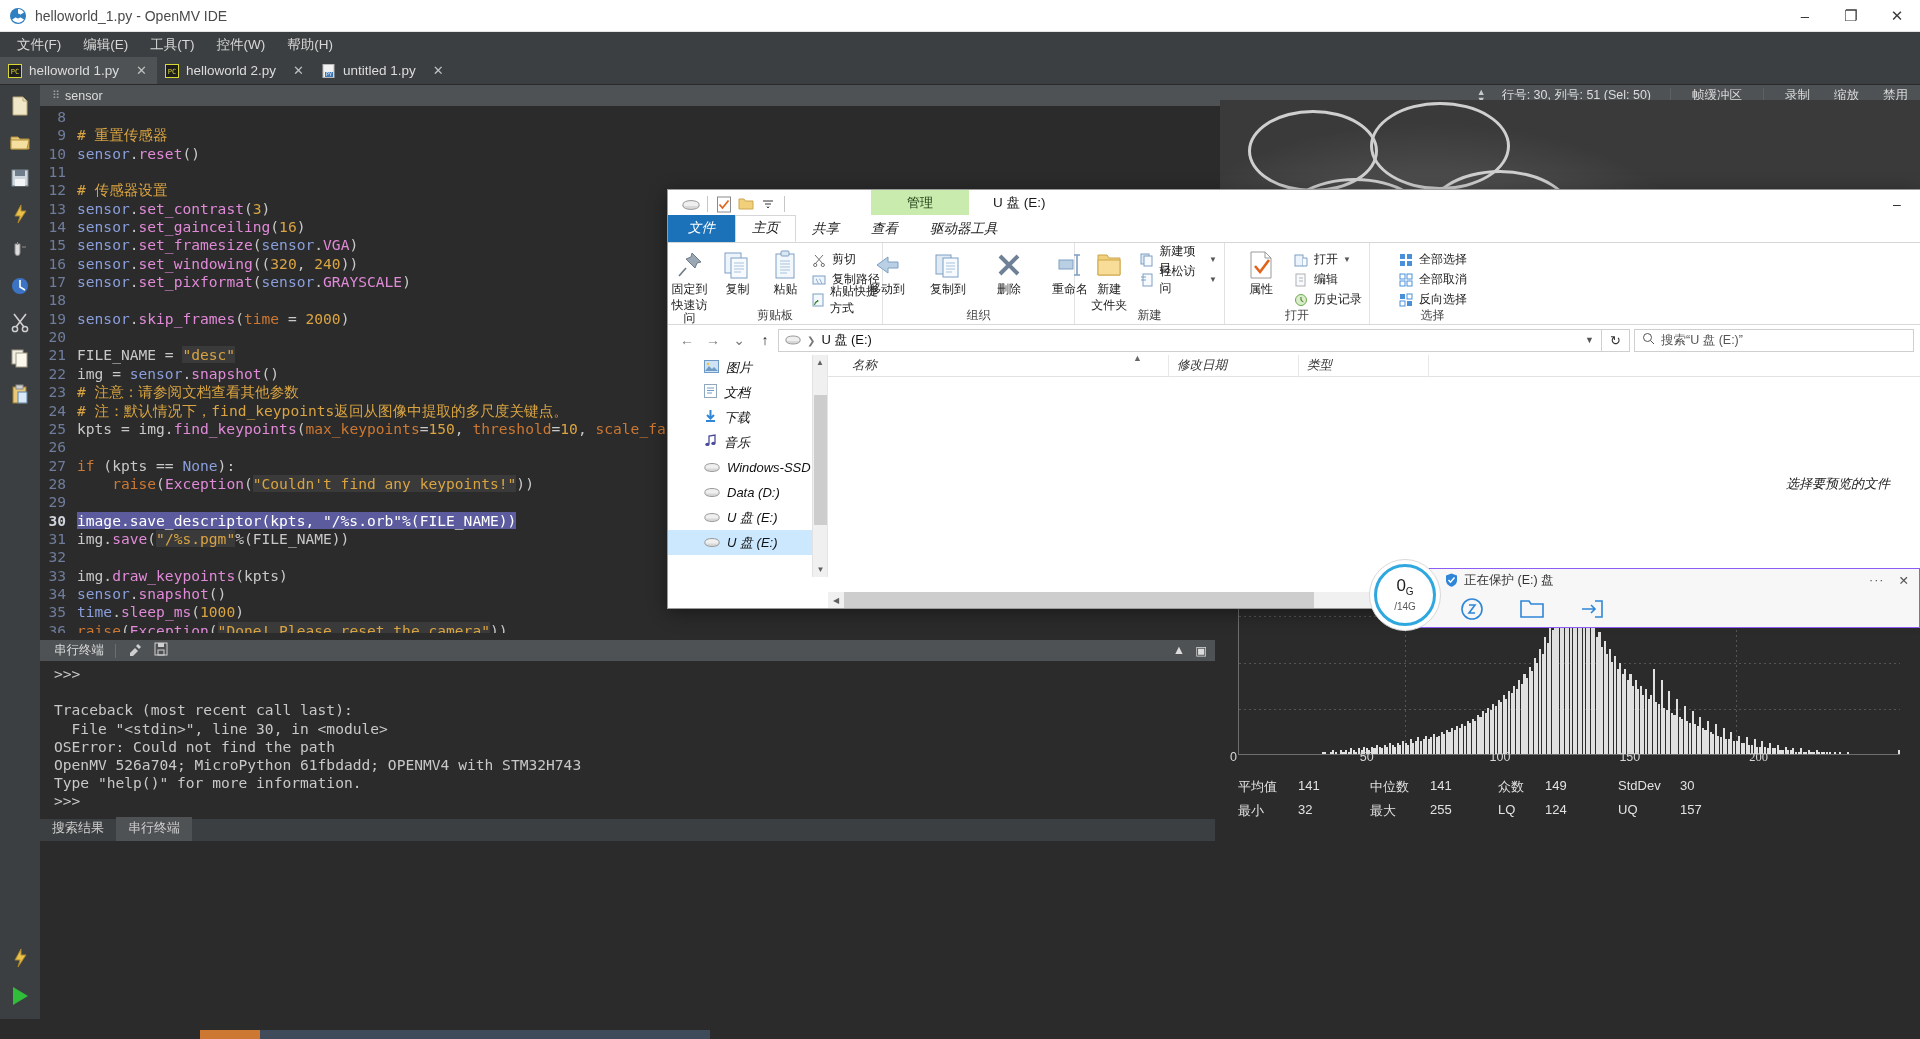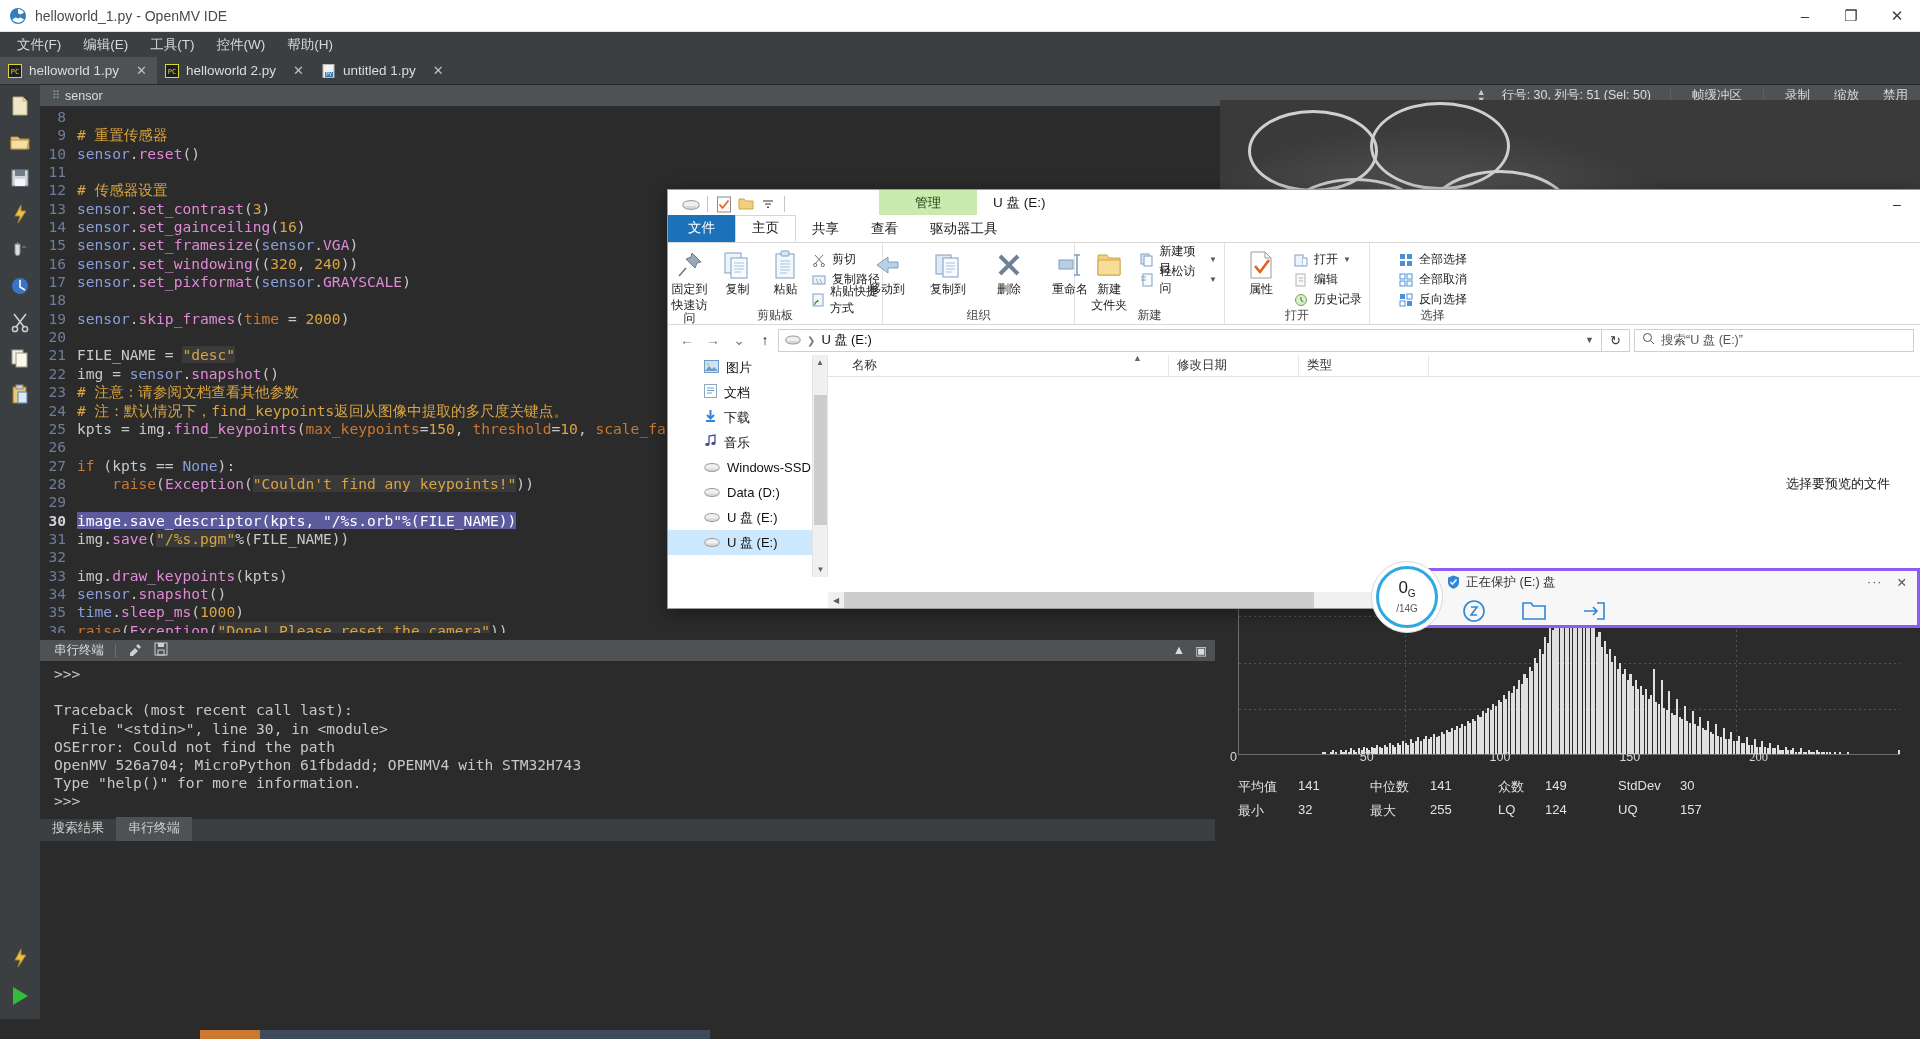--- a/index.html
+++ b/index.html
@@ -136,30 +136,30 @@
      display:flex; }
   .statline .cell { position:absolute; }
 
   
   .explorer { position:absolute; left:668px; top:190px; width:1252px; height:418px;
      background:#ffffff; box-shadow:0 0 0 1px #9a9a9a, 0 4px 18px rgba(0,0,0,.45); }
   .ex-title { height:28px; display:flex; align-items:center; background:#ffffff; }
   .ex-qat { display:flex; align-items:center; gap:0px; padding-left:12px; }
   .ex-qat .qi { width:22px; height:22px; display:flex; align-items:center; justify-content:center; }
   .ex-qat .bar { width:1px; height:16px; background:#c6c6c6; margin:0 5px; }
-  .ex-ctxtab { position:absolute; left:211px; top:0px; width:98px; height:25px;
+  .ex-ctxtab { position:absolute; left:203px; top:0px; width:98px; height:25px;
      background:#c9ecae; color:#1b3a12; font-size:13px; display:flex;
      align-items:center; justify-content:center; }
   .ex-titletext { position:absolute; left:325px; top:4px; font-size:13.5px; color:#1a1a1a; }
   .ex-wbtns { margin-left:auto; display:flex; }
   .ex-wbtn { width:46px; height:28px; display:flex; align-items:center; justify-content:center;
      color:#333; font-size:14px; }
 
   .ex-tabs { height:25px; display:flex; align-items:flex-end; position:relative;
-     border-bottom:1px solid #d6d6d6; background:#fff; }
+     border-bottom:1px solid #d6d6d6; background:#fff;font-style:italic; }
   .ex-tab { font-size:13.5px; padding:3px 16px 4px; color:#1a1a1a; }
   .ex-tab.file { background:#1b72b8; color:#fff; padding:4px 20px 5px; }
   .ex-tab.sel { background:#fff; border:1px solid #d6d6d6; border-bottom:1px solid #fff;
      position:relative; z-index:2; }
   .ex-tab.ctx { color:#1a1a1a; }
 
   .ribbon { height:82px; background:#fff; border-bottom:1px solid #d9d9d9;
      display:flex; position:relative; }
   .rgroup { display:flex; flex-direction:column; align-items:center;
      border-right:1px solid #e2e2e2; padding:3px 7px 0; position:relative; }
@@ -182,21 +182,21 @@
   .addrbox { flex:1; height:23px; border:1px solid #cfcfcf; display:flex; align-items:center;
      font-size:13px; color:#111; padding-left:6px; gap:6px; background:#fff; }
   .addrbox .chev { color:#777; font-size:10px; }
   .addrbox .dd { margin-left:auto; padding:0 7px; color:#555; font-size:9px; }
   .refreshbtn { width:28px; height:23px; border:1px solid #cfcfcf; border-left:none;
      display:flex; align-items:center; justify-content:center; font-size:13px; color:#333; }
   .searchbox { width:280px; height:23px; border:1px solid #cfcfcf; margin-left:4px;
      display:flex; align-items:center; gap:6px; padding-left:7px;
      font-size:12.5px; color:#555; }
 
-  .ex-body { display:flex; height:222px; }
+  .ex-body { display:flex; height:222px;font-style:italic; }
   .ex-nav { width:160px; border-right:1px solid #e5e5e5; position:relative;
      overflow:hidden; background:#fff; }
   .navitem { display:flex; align-items:center; gap:7px; height:25px; padding-left:36px;
      font-size:13px; color:#111; }
   .navitem.sel { background:#cce8ff; }
   .navsb { position:absolute; right:0; top:0; width:15px; height:100%; background:#f0f0f0;
      border-left:1px solid #e2e2e2; }
   .navsb .thumb { position:absolute; left:1px; top:40px; width:13px; height:130px; background:#cdcdcd; }
   .navsb .ar { height:15px; display:flex; align-items:center; justify-content:center;
      font-size:8px; color:#606060; }
@@ -212,21 +212,21 @@
   .vcaret { position:absolute; left:305px; top:-2px; font-size:9px; color:#666; }
   .hsb { position:absolute; left:160px; bottom:0; width:1092px; height:16px;
      background:#f0f0f0; display:flex; align-items:center; }
   .hsb .ar { width:16px; height:16px; display:flex; align-items:center; justify-content:center;
      font-size:8px; color:#606060; }
   .hsb .track { flex:1; height:16px; position:relative; }
   .hsb .thumb { position:absolute; left:0; top:0; height:16px; width:470px; background:#cdcdcd; }
 
   
   .avpop { position:absolute; left:1400px; top:568px; width:520px; height:60px;
-     background:#f7f7f7; border:3px solid #8b5cf6; }
+     background:#f7f7f7; border:1px solid #8b5cf6; }
   .av-head { height:22px; display:flex; align-items:center; gap:6px; padding-left:44px;
      font-size:12.5px; color:#333; }
   .av-head .more { margin-left:auto; padding-right:8px; color:#555; letter-spacing:1px; }
   .av-head .x { padding-right:10px; color:#555; }
   .av-ring { position:absolute; left:-32px; top:-10px; width:72px; height:72px;
      border-radius:50%; background:#ffffff; border:1px solid #d8d8d8;
      display:flex; flex-direction:column; align-items:center; justify-content:center; }
   .av-ring .inner { width:62px; height:62px; border-radius:50%;
      border:3px solid #2fa8e0; display:flex; flex-direction:column;
      align-items:center; justify-content:center; }

